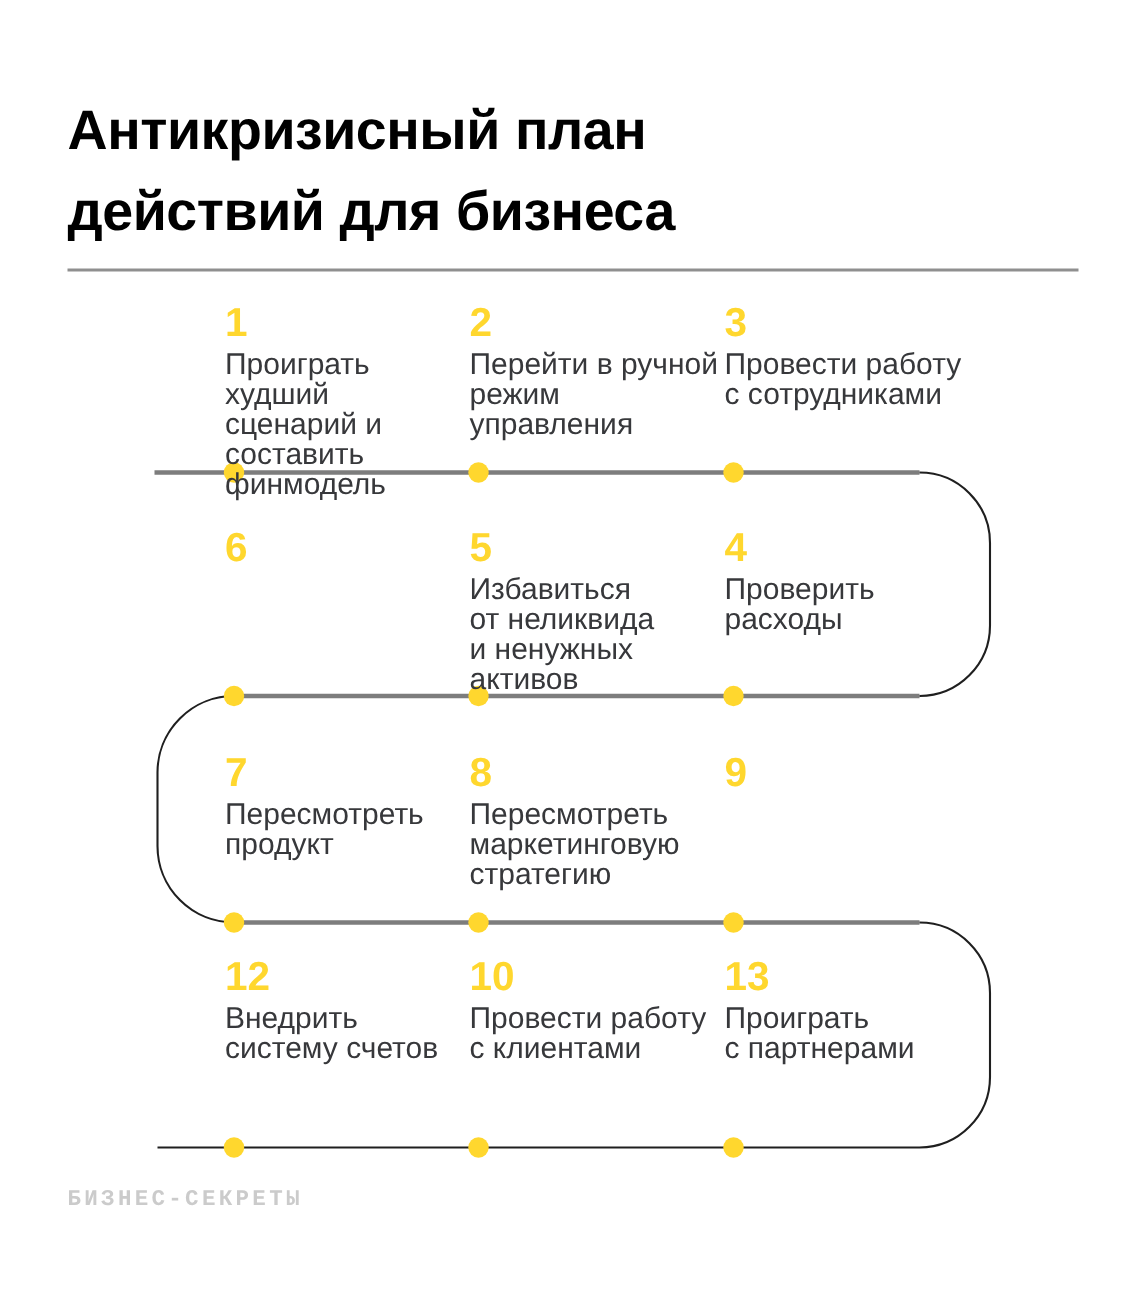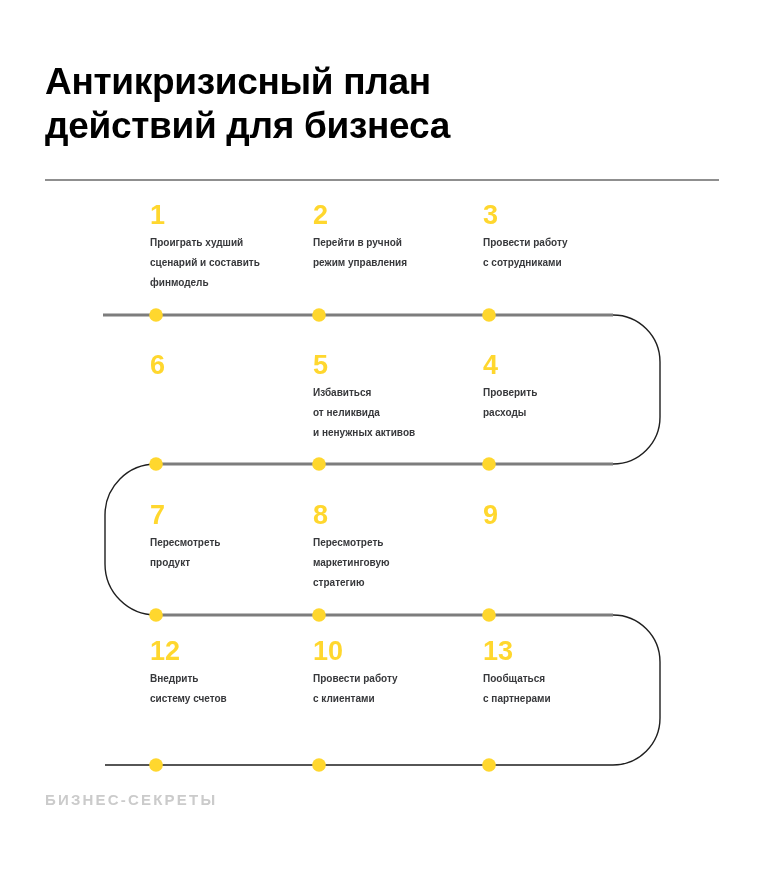--- a/index.html
+++ b/index.html
@@ -14,21 +14,21 @@
     overflow: hidden;
     font-family: "Liberation Sans", "DejaVu Sans", sans-serif;
     background: var(--color-background, #ffffff);
   }
   .page-title {
     position: absolute;
     left: 45px;
     top: 60px;
     margin: 0;
     font-size: 37px;
-    line-height: 44px;
+    line-height: 54px;
     font-weight: 700;
     letter-spacing: -0.3px;
     color: var(--color-title, #000000);
     white-space: pre-line;
   }
   .title-divider {
     position: absolute;
     left: 45px;
     top: 179px;
     width: 674px;
@@ -69,34 +69,35 @@
   .r3 { top: 500px; }
   .r4 { top: 636px; }
   .step-number {
     font-size: 27px;
     line-height: 30px;
     font-weight: 700;
     color: var(--color-accent, #ffd72e);
     margin-bottom: 3px;
   }
   .step-label {
-    font-size: 10px;
+    font-size: 20px;
     line-height: 20px;
-    font-weight: 700;
+    font-weight: 400;
     color: var(--color-text, #37383b);
     white-space: pre-line;
   }
   .brand-logo {
     position: absolute;
     left: 45px;
     top: 791px;
     font-size: 15px;
     font-weight: 700;
     letter-spacing: 2.2px;
     color: var(--color-logo, #cbcbcb);
+    font-family: Liberation Mono, monospace;
   }
 </style>
 </head>
 <body>
 
 <h1 class="page-title">Антикризисный план
 действий для бизнеса</h1>
 
 <div class="title-divider"></div>
 
@@ -171,17 +172,17 @@
   <div class="step-label">Внедрить
 систему счетов</div>
 </div>
 <div class="step r4 c2">
   <div class="step-number">10</div>
   <div class="step-label">Провести работу
 с клиентами</div>
 </div>
 <div class="step r4 c3">
   <div class="step-number">13</div>
-  <div class="step-label">Пообщаться
+  <div class="step-label">Проиграть
 с партнерами</div>
 </div>
 
 <div class="brand-logo">БИЗНЕС-СЕКРЕТЫ</div>
 
 </body></html>

